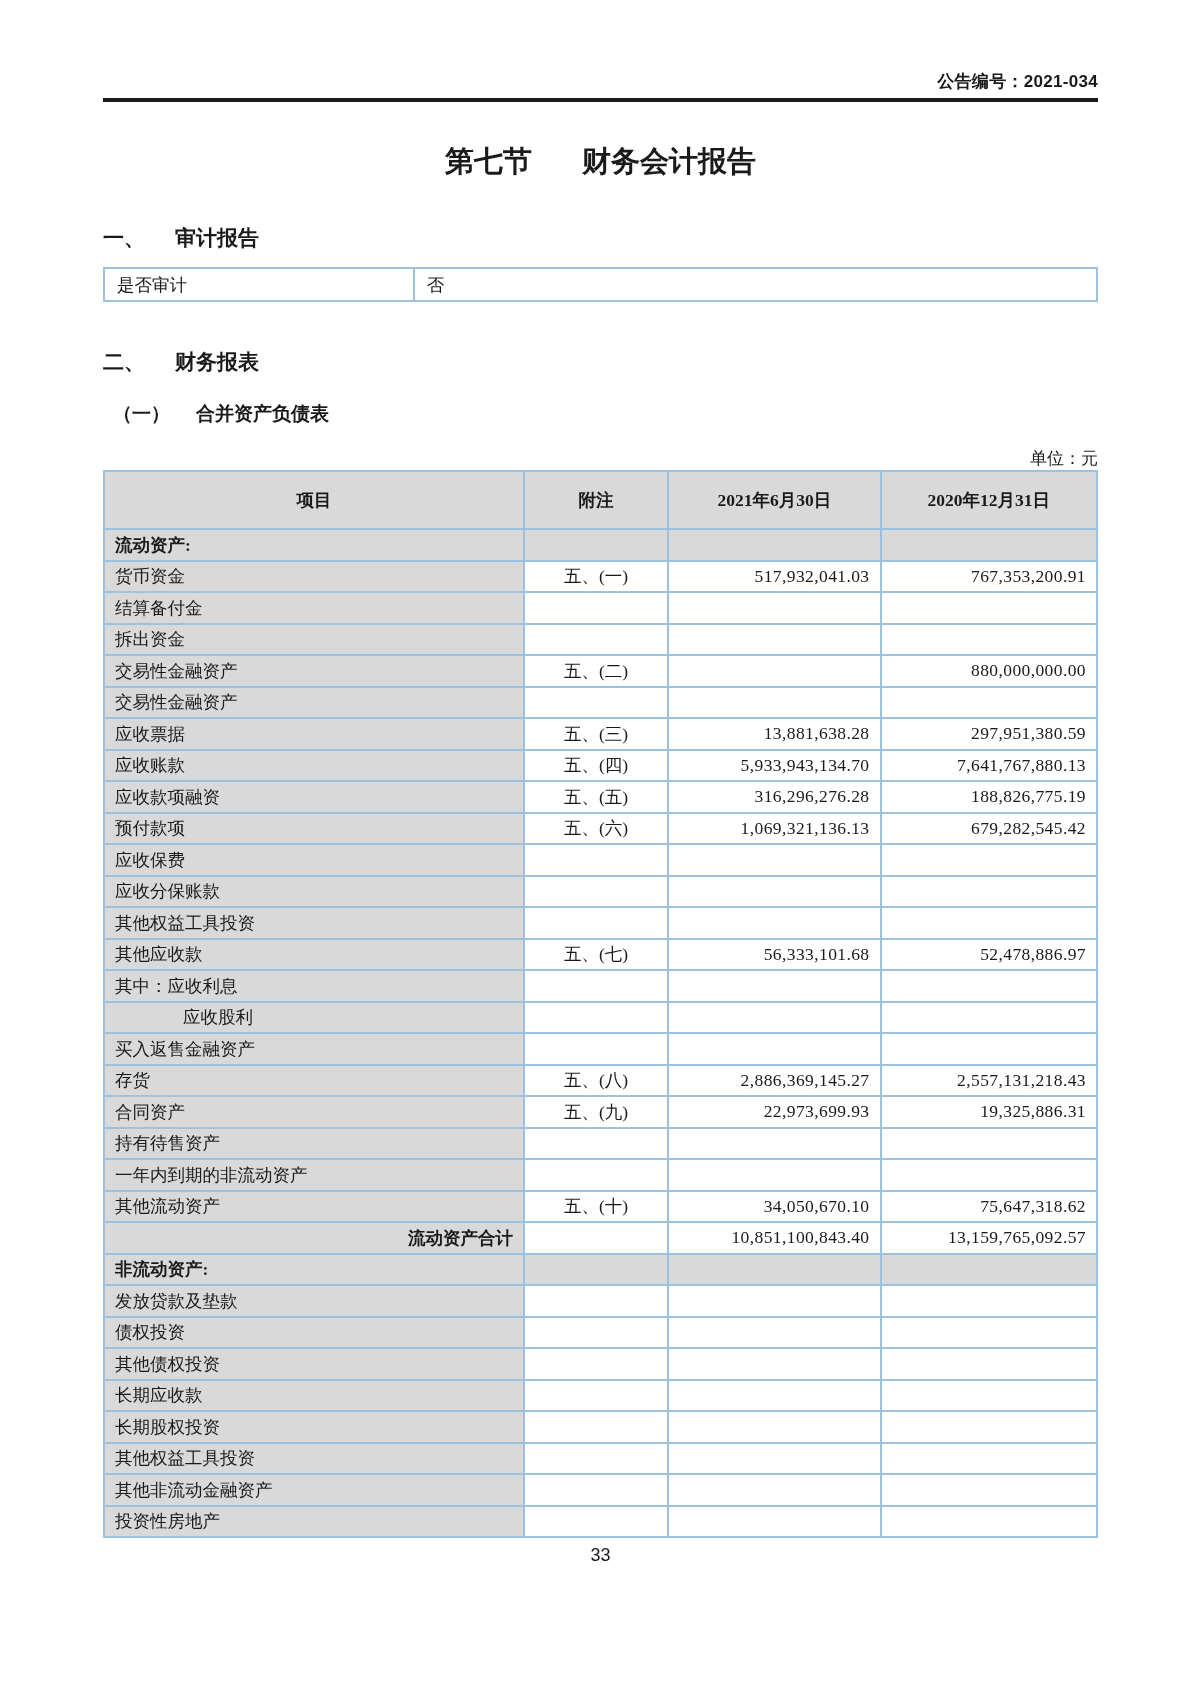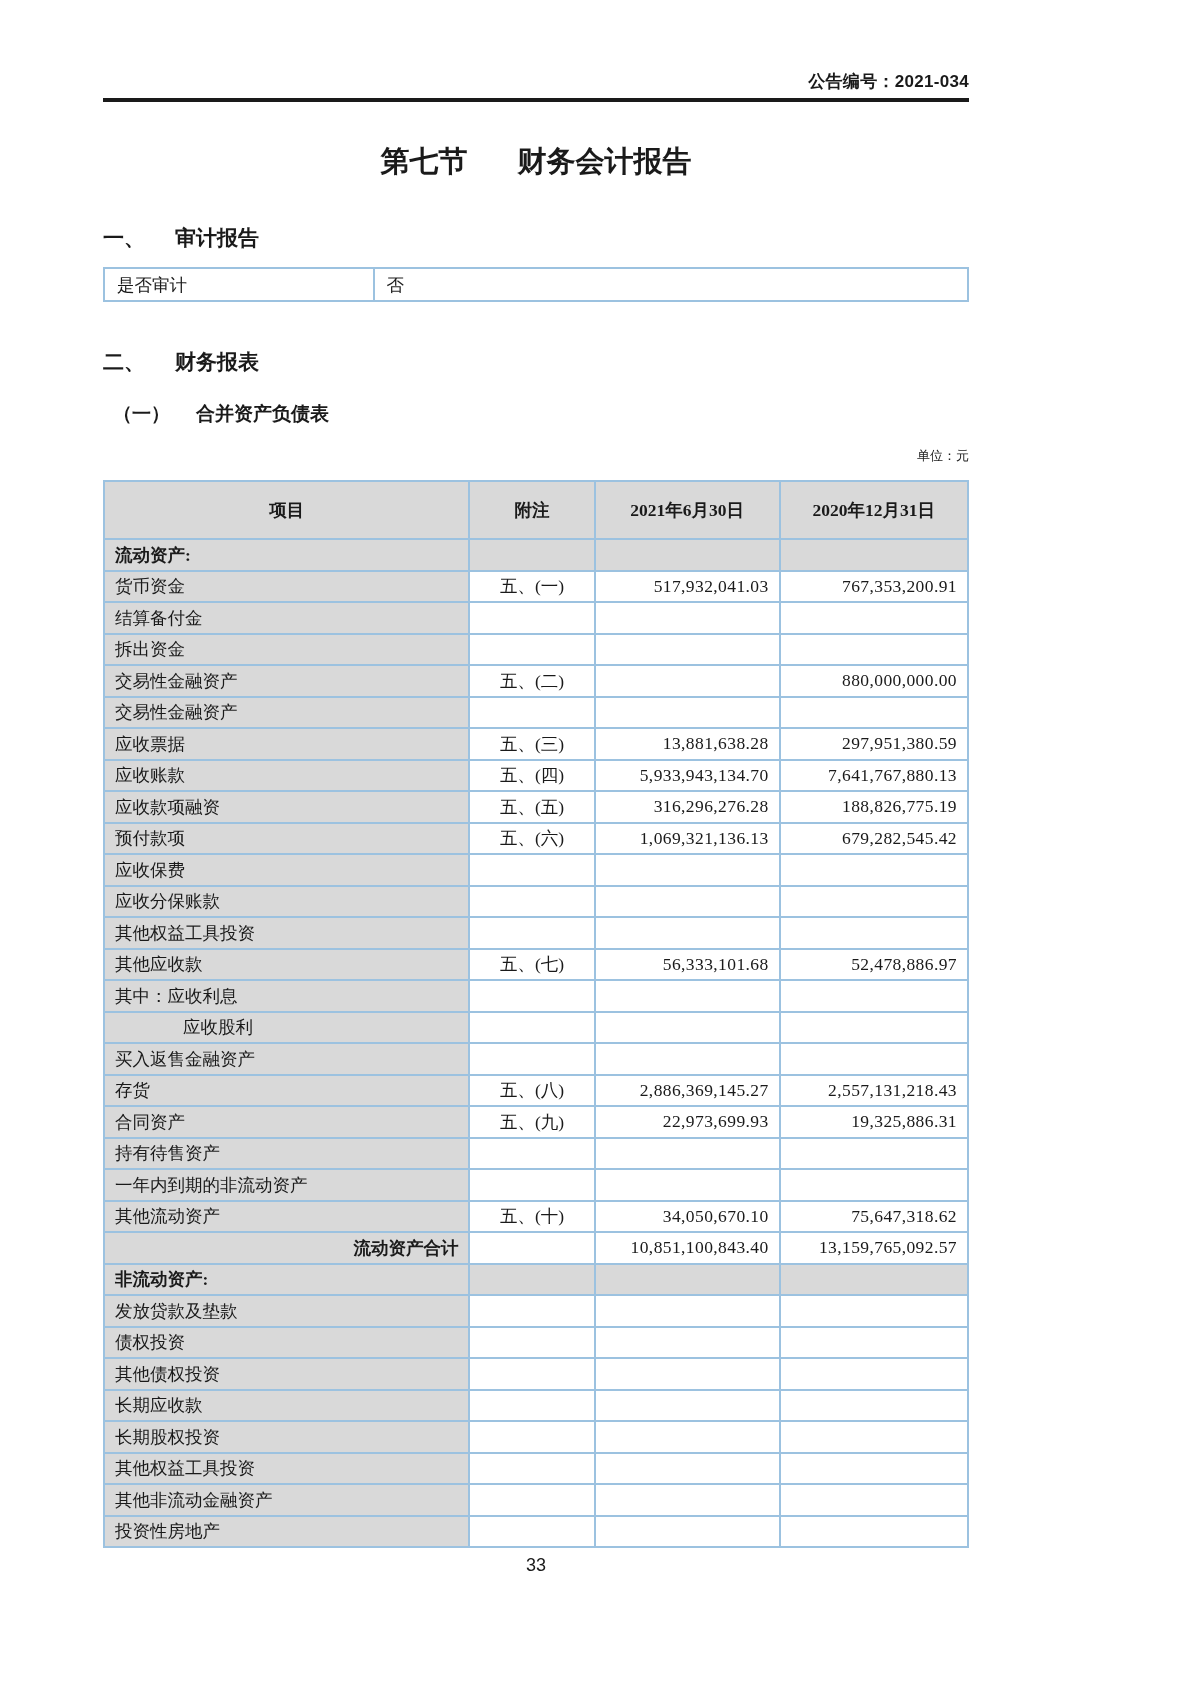--- a/index.html
+++ b/index.html
@@ -8,21 +8,21 @@
     --text-color:#1a1a1a;
     --rule-color:#1a1a1a;
   }
   *{box-sizing:border-box;}
   html,body{margin:0;padding:0;}
   body{
     width:1200px;height:1697px;background:#ffffff;color:var(--text-color);
     font-family:"Liberation Serif","DejaVu Serif",serif;
   }
   .page{position:relative;width:1200px;height:1697px;overflow:hidden;}
-  .content{margin-left:103px;width:866px;}
+  .content{margin-left:103px;width:995px;}
 
   .doc-number{
     padding-top:70px;text-align:right;
     font-family:"Liberation Sans","DejaVu Sans",sans-serif;
     font-weight:bold;font-size:17px;letter-spacing:0.3px;
   }
   .top-rule{border:none;border-top:4px solid var(--rule-color);margin:5px 0 0 0;}
 
   .main-title{
     margin-top:40px;text-align:center;
@@ -42,21 +42,21 @@
   .h-balance{margin-top:25px;font-size:19px;padding-left:10px;}
   .h-balance .h-title{margin-left:26px;}
 
   table{border-collapse:collapse;width:100%;table-layout:fixed;}
   td,th{border:2px solid var(--border-color);overflow:hidden;white-space:nowrap;}
 
   .audit-table{margin-top:15px;font-size:17.5px;padding-left:40px;}
   .audit-table td{height:33px;padding:0 12px;text-align:left;background:#fff;}
   .audit-col-label{width:31.2%;}
 
-  .unit-label{margin-top:20px;margin-bottom:15px;text-align:right;font-size:13px;font-family:Liberation Serif, serif;}
+  .unit-label{margin-top:20px;margin-bottom:0;text-align:right;font-size:17px;font-family:Liberation Serif, serif;}
 
   .bs-table{font-size:17.5px;}
   .bs-table th{
     height:32px;background:var(--shade-color);font-weight:bold;text-align:center;
     padding:16px 6px;
   }
   .bs-table td{height:31.5px;padding:0 10px;background:#ffffff;}
   .c-item{text-align:left;background:var(--shade-color) !important;}
   .c-note{text-align:center;}
   .c-num{text-align:right;letter-spacing:0.4px;}

